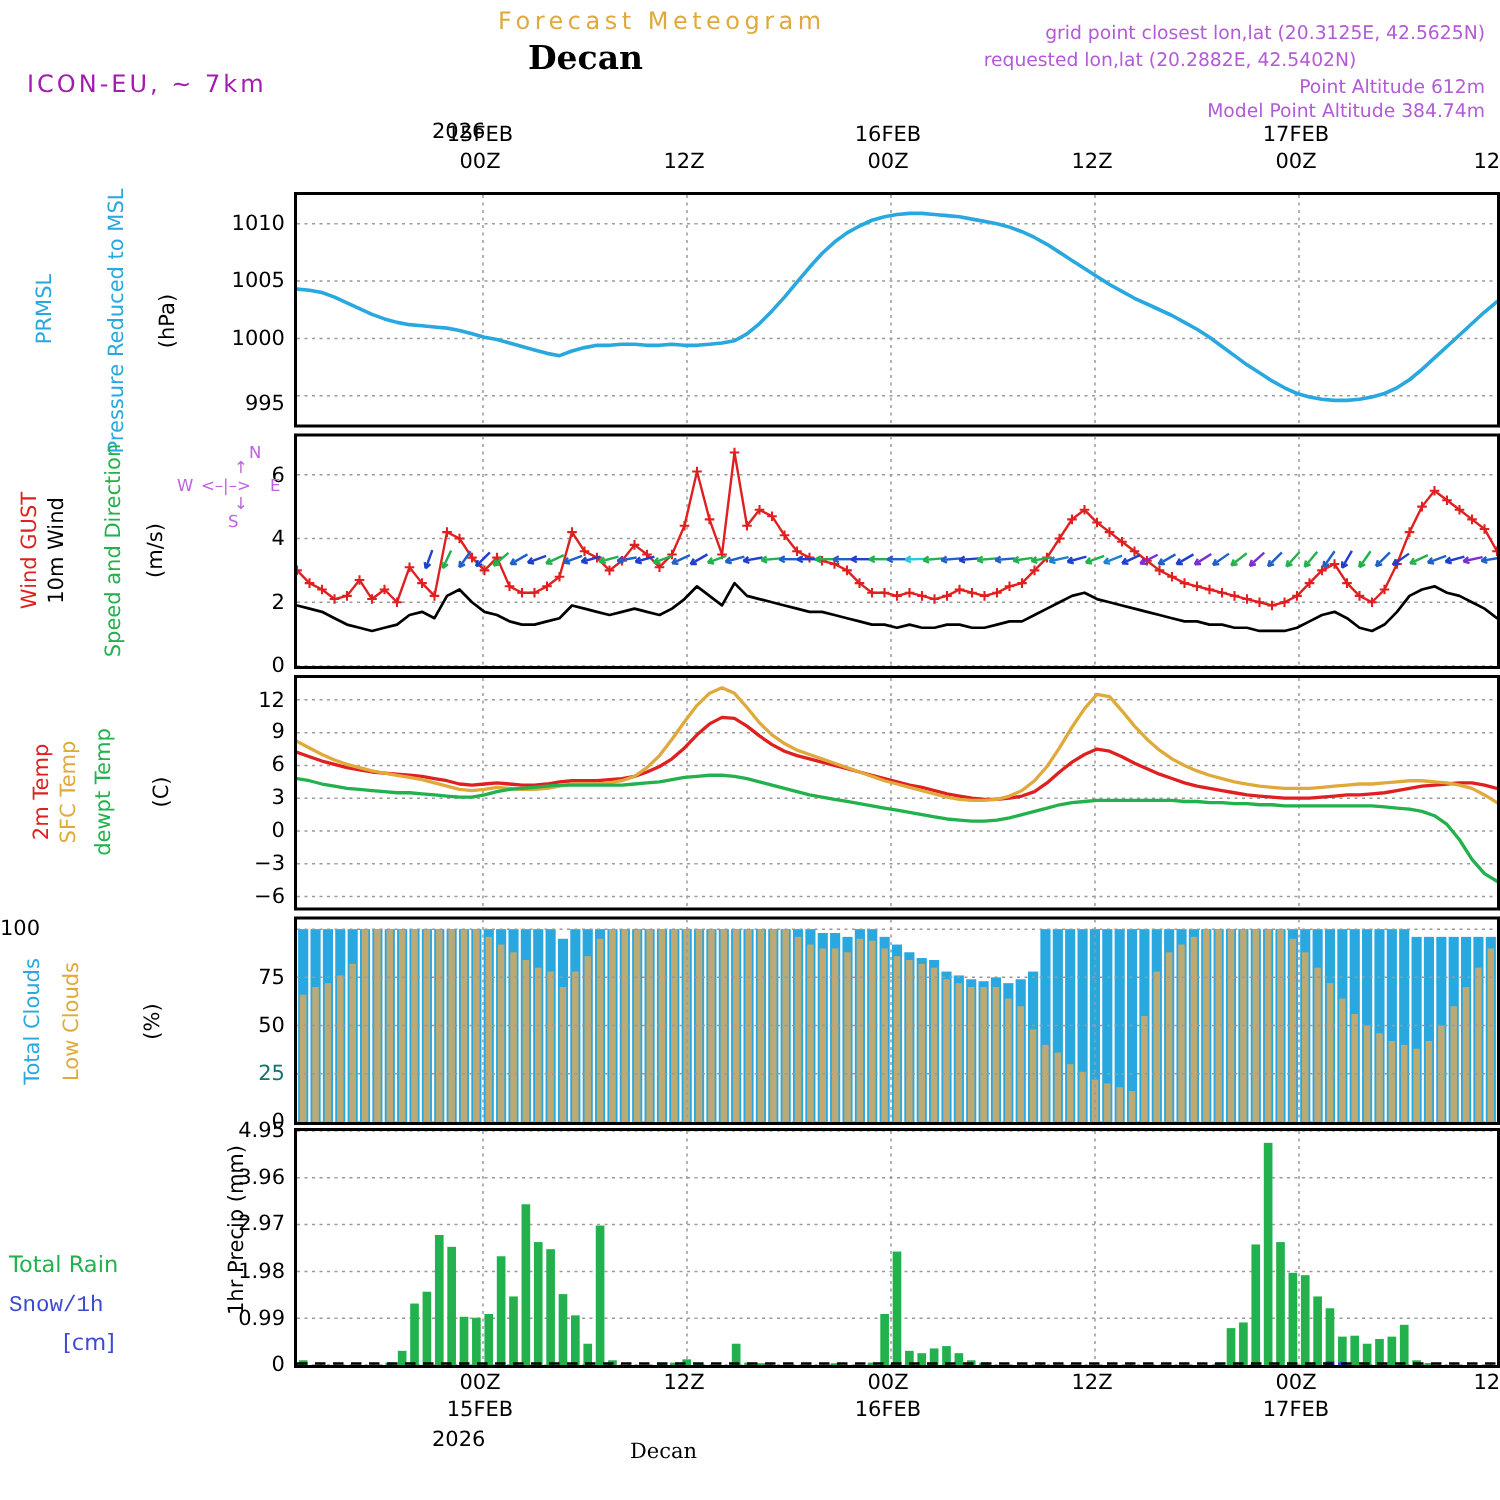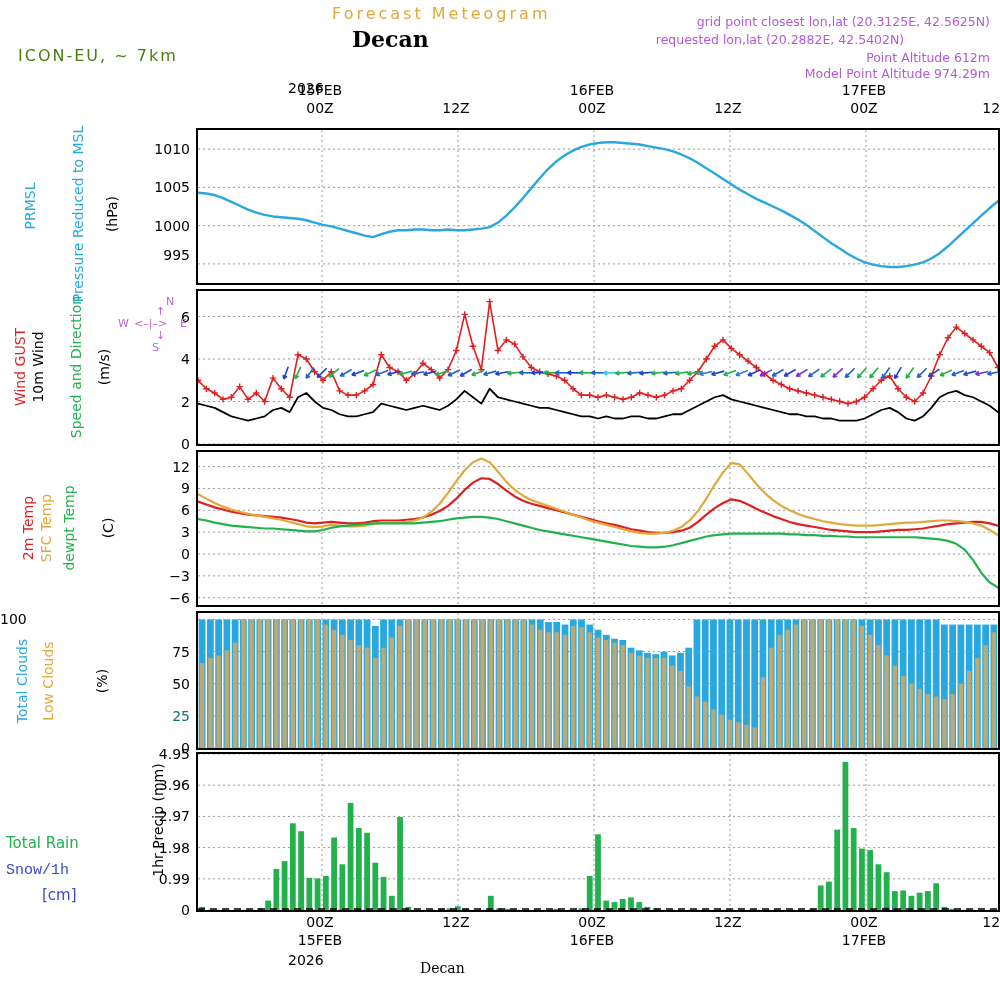--- a/index.html
+++ b/index.html
@@ -5,21 +5,21 @@
   html,body{margin:0;padding:0;}
   body{
     width:1000px;height:1000px;background:#ffffff;
     font-family:"DejaVu Sans",sans-serif;
     position:relative;overflow:hidden;
   }
   .abs{position:absolute;}
   
   #hdr-forecast{left:332px;top:4px;font-size:16px;letter-spacing:3px;color:#e0a93b;}
   #hdr-title{left:352px;top:26px;font-size:22px;font-weight:bold;color:#000;font-family:"DejaVu Serif",serif;}
-  #hdr-model{left:18px;top:46px;font-size:16px;letter-spacing:2px;color:#4d7c0f;}
+  #hdr-model{left:18px;top:46px;font-size:16px;letter-spacing:2px;color:#a21caf;}
   .meta{color:#b25ad8;font-size:12.5px;text-align:right;width:420px;left:570px;}
   #meta1{top:32px;text-align:center;}
   #meta2{top:14px;}
   #meta3{top:50px;}
   #meta4{top:66px;}
   #watermark{right:4px;top:690px;color:#e8e8e8;font-size:13px;letter-spacing:1px;}
 
   
   .panel{position:absolute;left:196px;width:804px;border:2px solid #000;box-sizing:border-box;background:#fff;}
   .rot{transform:rotate(-90deg);transform-origin:50% 50%;white-space:nowrap;}
@@ -30,21 +30,21 @@
 </style>
 </head>
 <body>
 
 <div class="abs" id="hdr-forecast">Forecast Meteogram</div>
 <div class="abs" id="hdr-title">Decan</div>
 <div class="abs" id="hdr-model">ICON-EU, ~ 7km</div>
 <div class="abs meta" id="meta1">requested lon,lat (20.2882E, 42.5402N)</div>
 <div class="abs meta" id="meta2">grid point closest lon,lat (20.3125E, 42.5625N)</div>
 <div class="abs meta" id="meta3">Point Altitude 612m</div>
-<div class="abs meta" id="meta4">Model Point Altitude 974.29m</div>
+<div class="abs meta" id="meta4">Model Point Altitude 384.74m</div>
 <div class="abs" id="watermark">by Angel</div>
 
 <div class="abs" id="top-axis" style="left:196px;top:82px;width:804px;height:44px;">
   <div class="abs" style="left:92px;top:-2px;font-size:14px;">2026</div>
   <div id="top-ticks">
       <div class="tlab" style="left: 124px; top: 0px;">15FEB</div>
       <div class="tlab" style="left: 124px; top: 18px;">00Z</div>
       <div class="tlab" style="left: 260px; top: 18px;">12Z</div>
       <div class="tlab" style="left: 396px; top: 0px;">16FEB</div>
       <div class="tlab" style="left: 396px; top: 18px;">00Z</div>
@@ -644,21 +644,21 @@
       <div class="tlab" style="left: 396px; top: 0px;">00Z</div>
       <div class="tlab" style="left: 532px; top: 0px;">12Z</div>
       <div class="tlab" style="left: 668px; top: 18px;">17FEB</div>
       <div class="tlab" style="left: 668px; top: 0px;">00Z</div>
       <div class="tlab" style="left: 800px; top: 0px;">12Z</div>
     </div>
   <div class="abs" style="left:92px;top:38px;font-size:14px;">2026</div>
 </div>
 <div class="abs" style="left:420px;top:960px;font-size:14px;font-family:'DejaVu Serif',serif;">Decan</div>
 
-<div class="abs" style="right: 808px; top: 255px; transform: translateY(-50%); font-size: 14px; color: rgb(0, 0, 0); text-align: right; width: 190px; left: 0px;">995</div>
+<div class="abs" style="right: 808px; top: 269px; transform: translateY(-50%); font-size: 14px; color: rgb(0, 0, 0); text-align: right; width: 190px; left: 0px;">995</div>
 <div class="abs" style="right: 808px; top: 225.625px; transform: translateY(-50%); font-size: 14px; color: rgb(0, 0, 0); text-align: right; width: 190px; left: 0px;">1000</div>
 <div class="abs" style="right: 808px; top: 187.375px; transform: translateY(-50%); font-size: 14px; color: rgb(0, 0, 0); text-align: right; width: 190px; left: 0px;">1005</div>
 <div class="abs" style="right: 808px; top: 149.125px; transform: translateY(-50%); font-size: 14px; color: rgb(0, 0, 0); text-align: right; width: 190px; left: 0px;">1010</div>
 <div class="abs" style="right: 808px; top: 444px; transform: translateY(-50%); font-size: 14px; color: rgb(0, 0, 0); text-align: right; width: 190px; left: 0px;">0</div>
 <div class="abs" style="right: 808px; top: 401.5px; transform: translateY(-50%); font-size: 14px; color: rgb(0, 0, 0); text-align: right; width: 190px; left: 0px;">2</div>
 <div class="abs" style="right: 808px; top: 359px; transform: translateY(-50%); font-size: 14px; color: rgb(0, 0, 0); text-align: right; width: 190px; left: 0px;">4</div>
 <div class="abs" style="right: 808px; top: 316.5px; transform: translateY(-50%); font-size: 14px; color: rgb(0, 0, 0); text-align: right; width: 190px; left: 0px;">6</div>
 <div class="abs" style="left: 118px; top: 295px; width: 74px; height: 62px; color: rgb(192, 96, 224); font-size: 11px;">
     <div class="abs" style="left:48px;top:0;">N</div>
     <div class="abs" style="left:38px;top:10px;">↑</div>

